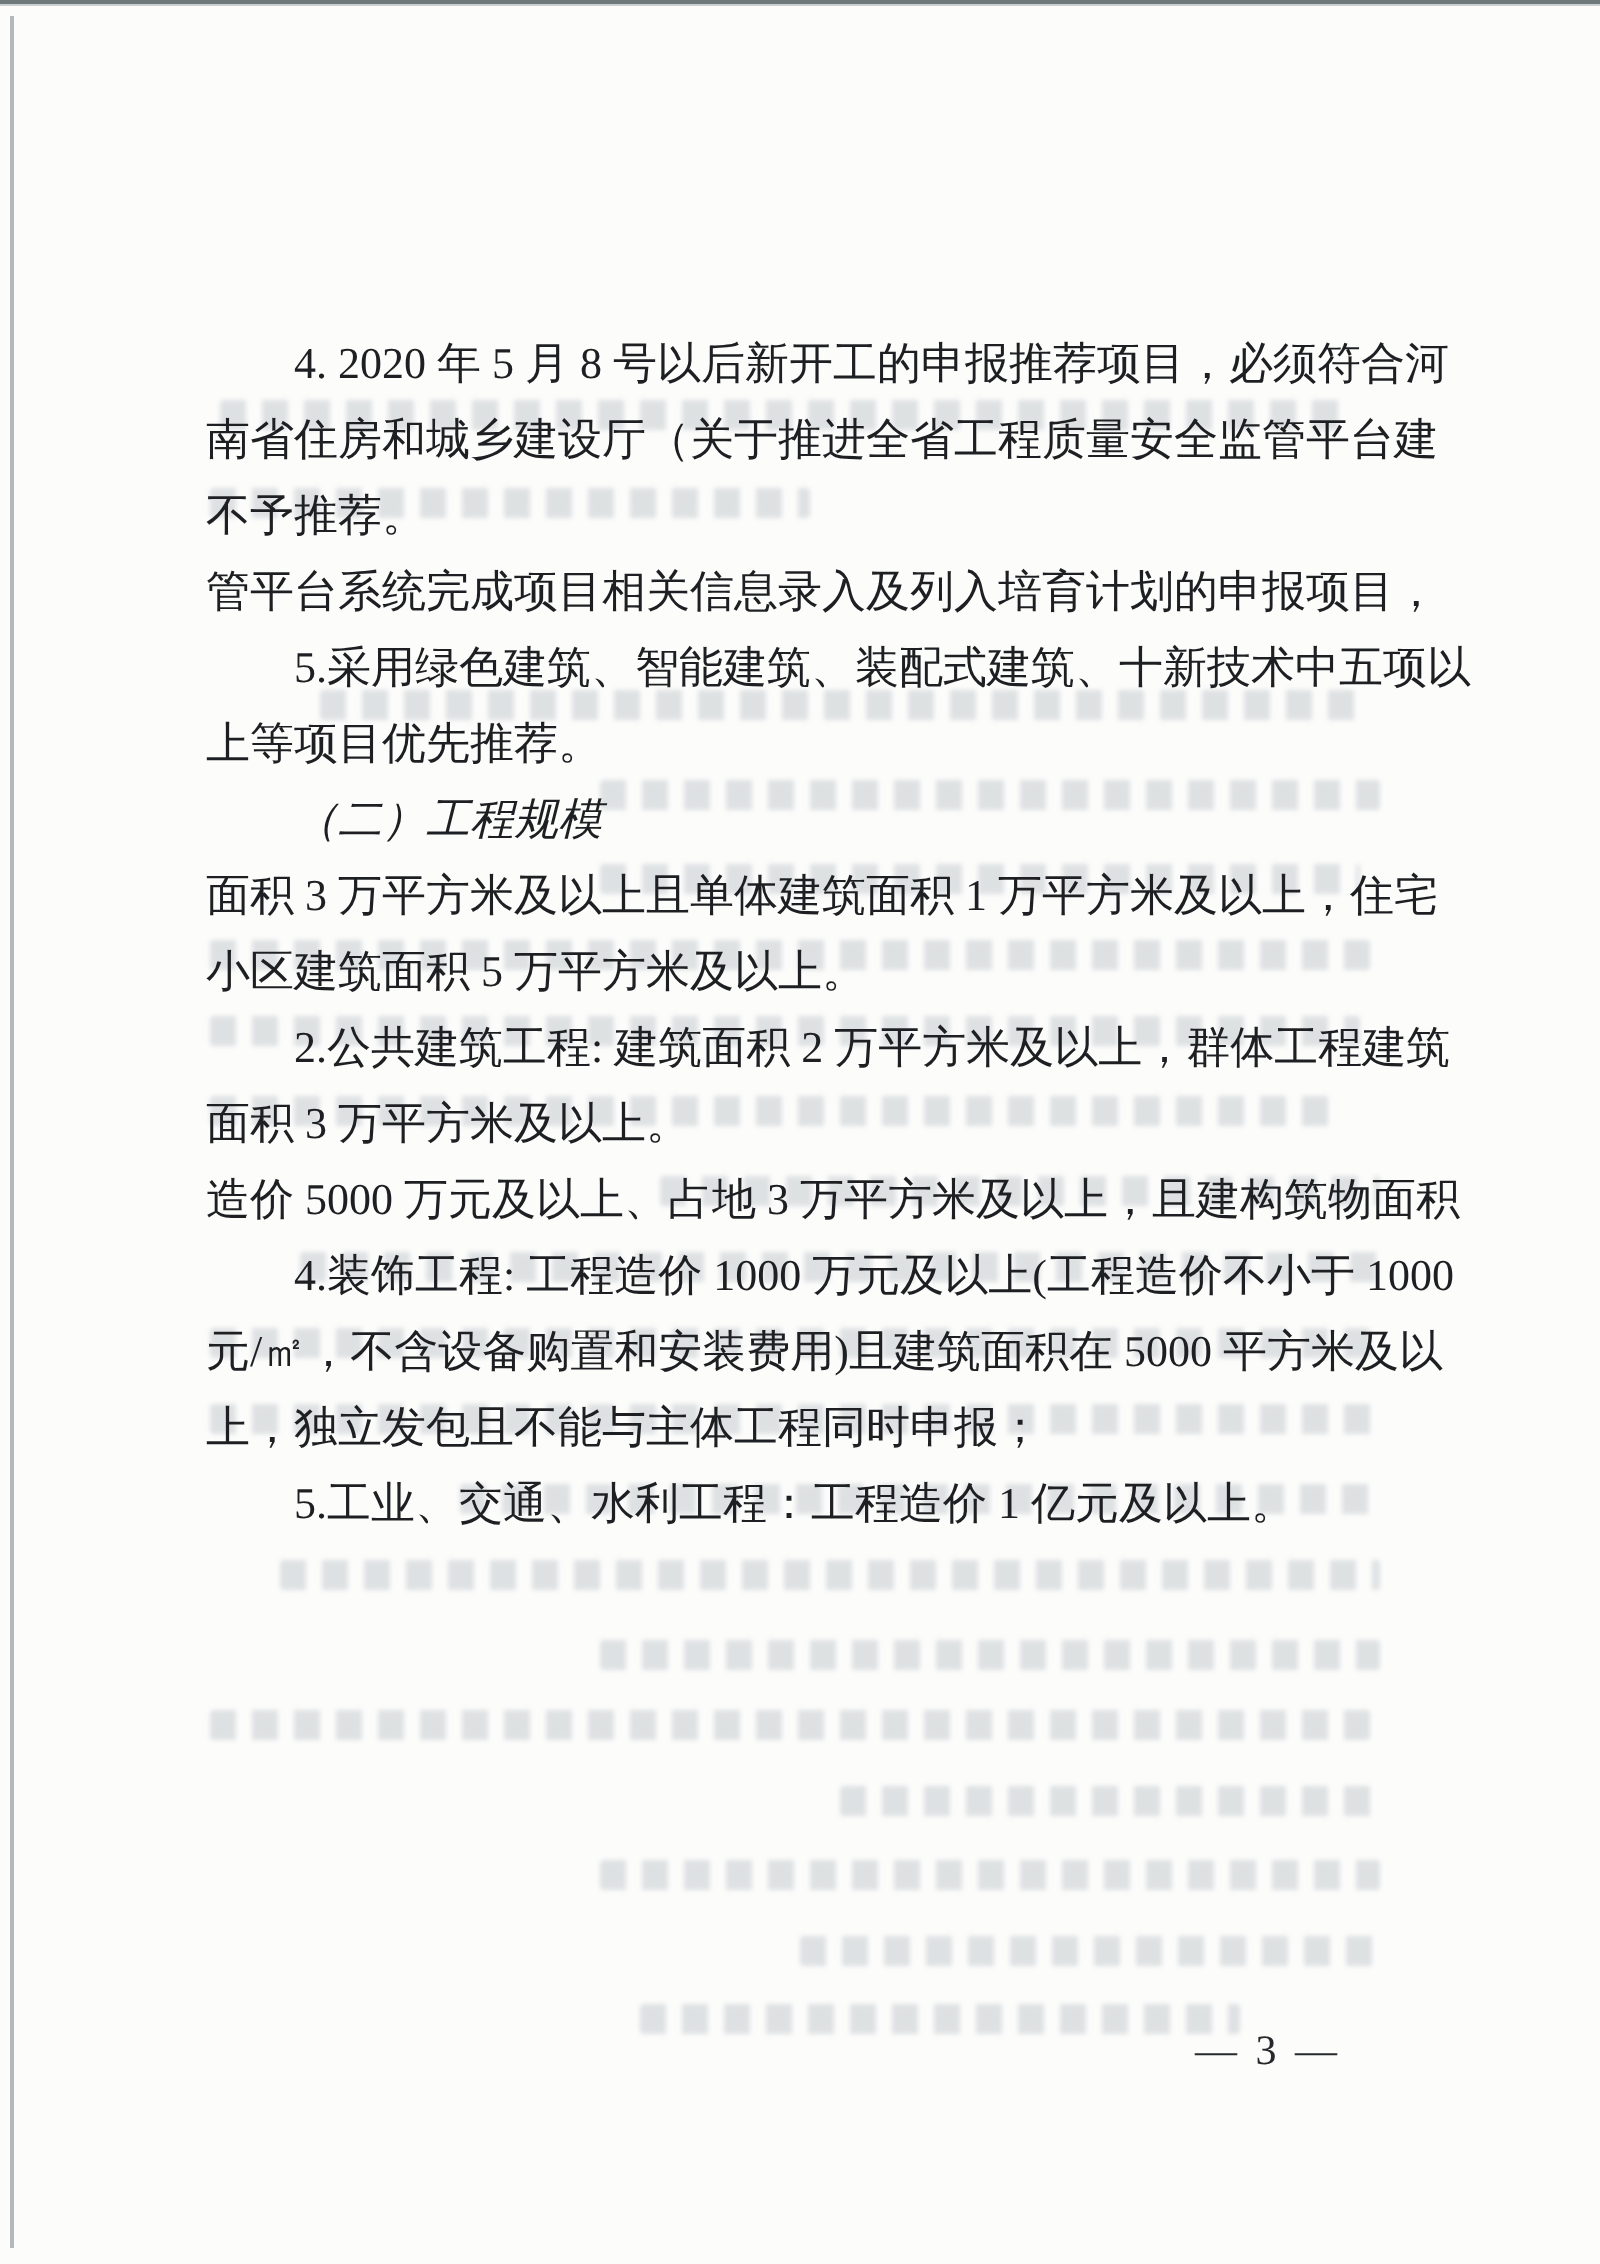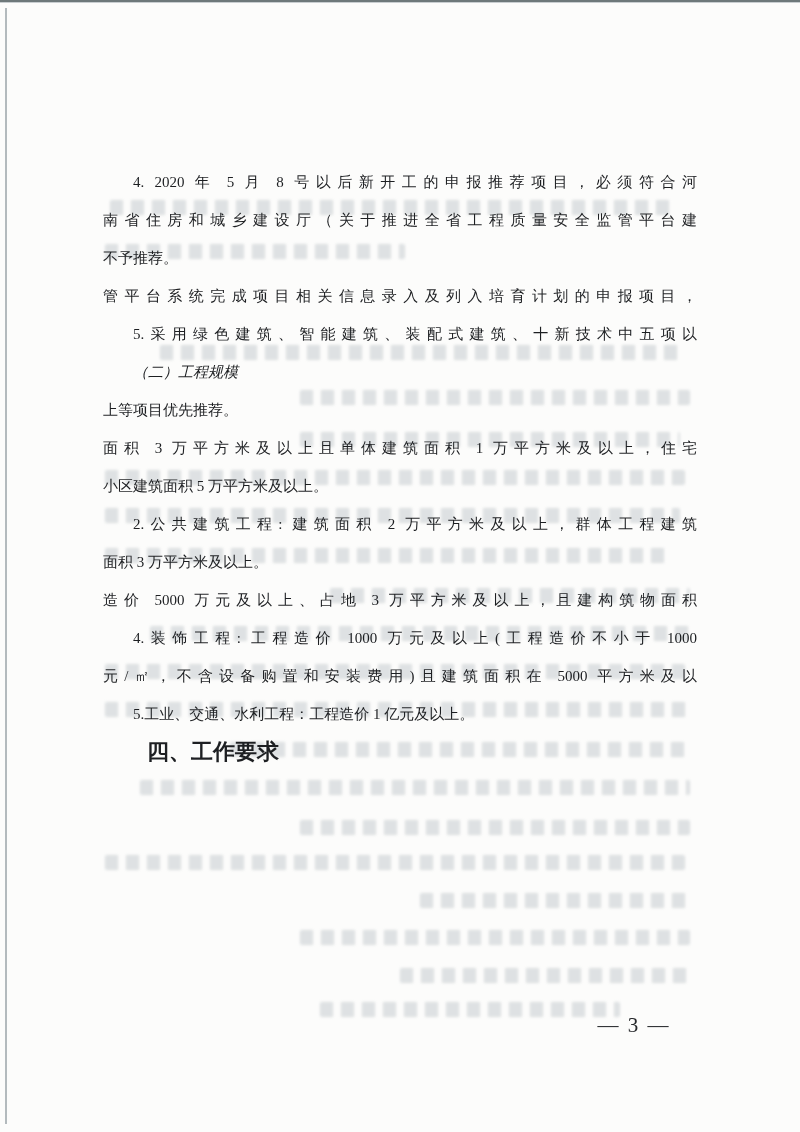--- a/index.html
+++ b/index.html
@@ -42,21 +42,21 @@
     pointer-events: none;
   }
   .doc-body {
     position: absolute;
     left: 103px;
     top: 163px;
     width: 594px;
     z-index: 2;
   }
   .line {
-    font-size: 15px;
+    font-size: 22px;
     line-height: 38px;
     height: 38px;
     white-space: nowrap;
     text-align: justify;
     text-align-last: justify;
   }
   .line.short { text-align-last: left; }
   .line.indent { text-indent: 2em; }
   .line.heiti {
     font-family: "Liberation Sans", "DejaVu Sans", sans-serif;
@@ -87,31 +87,31 @@
   <div class="top-edge"></div>
   <div class="top-edge-soft"></div>
   <div class="left-edge"></div>
 
   <div class="doc-body" id="doc-body">
       <div class="line song indent">4. 2020 年 5 月 8 号以后新开工的申报推荐项目，必须符合河</div>
       <div class="line song">南省住房和城乡建设厅（关于推进全省工程质量安全监管平台建</div>
       <div class="line song short">不予推荐。</div>
       <div class="line song">管平台系统完成项目相关信息录入及列入培育计划的申报项目，</div>
       <div class="line song indent">5.采用绿色建筑、智能建筑、装配式建筑、十新技术中五项以</div>
+      <div class="line song short">上等项目优先推荐。</div>
       <div class="line kaiti indent short">（二）工程规模</div>
-      <div class="line song short">上等项目优先推荐。</div>
       <div class="line song">面积 3 万平方米及以上且单体建筑面积 1 万平方米及以上，住宅</div>
       <div class="line song short">小区建筑面积 5 万平方米及以上。</div>
       <div class="line song indent">2.公共建筑工程: 建筑面积 2 万平方米及以上，群体工程建筑</div>
       <div class="line song short">面积 3 万平方米及以上。</div>
       <div class="line song">造价 5000 万元及以上、占地 3 万平方米及以上，且建构筑物面积</div>
       <div class="line song indent">4.装饰工程: 工程造价 1000 万元及以上(工程造价不小于 1000</div>
       <div class="line song">元/㎡，不含设备购置和安装费用)且建筑面积在 5000 平方米及以</div>
+      <div class="line song short">上，独立发包且不能与主体工程同时申报；</div>
       <div class="line song indent short">5.工业、交通、水利工程：工程造价 1 亿元及以上。</div>
-      <div class="line heiti indent short">四、工作要求</div>
     </div>
 
   <div class="page-number">— 3 —</div>
 <div class="bleed-line" style="top: 200px; left: 110px; width: 560px;"></div>
     <div class="bleed-line" style="top: 244px; left: 105px; width: 300px;"></div>
     <div class="bleed-line" style="top: 345px; left: 160px; width: 520px;"></div>
     <div class="bleed-line" style="top: 390px; left: 300px; width: 390px;"></div>
     <div class="bleed-line" style="top: 432px; left: 300px; width: 380px;"></div>
     <div class="bleed-line" style="top: 470px; left: 105px; width: 580px;"></div>
     <div class="bleed-line" style="top: 508px; left: 105px; width: 575px;"></div>

